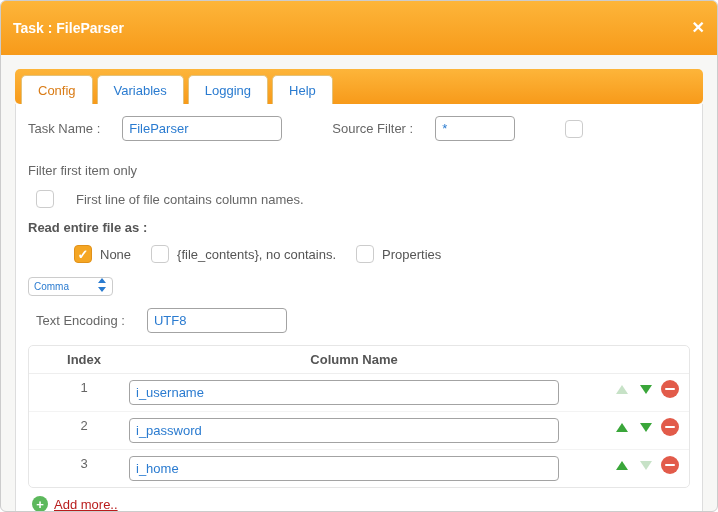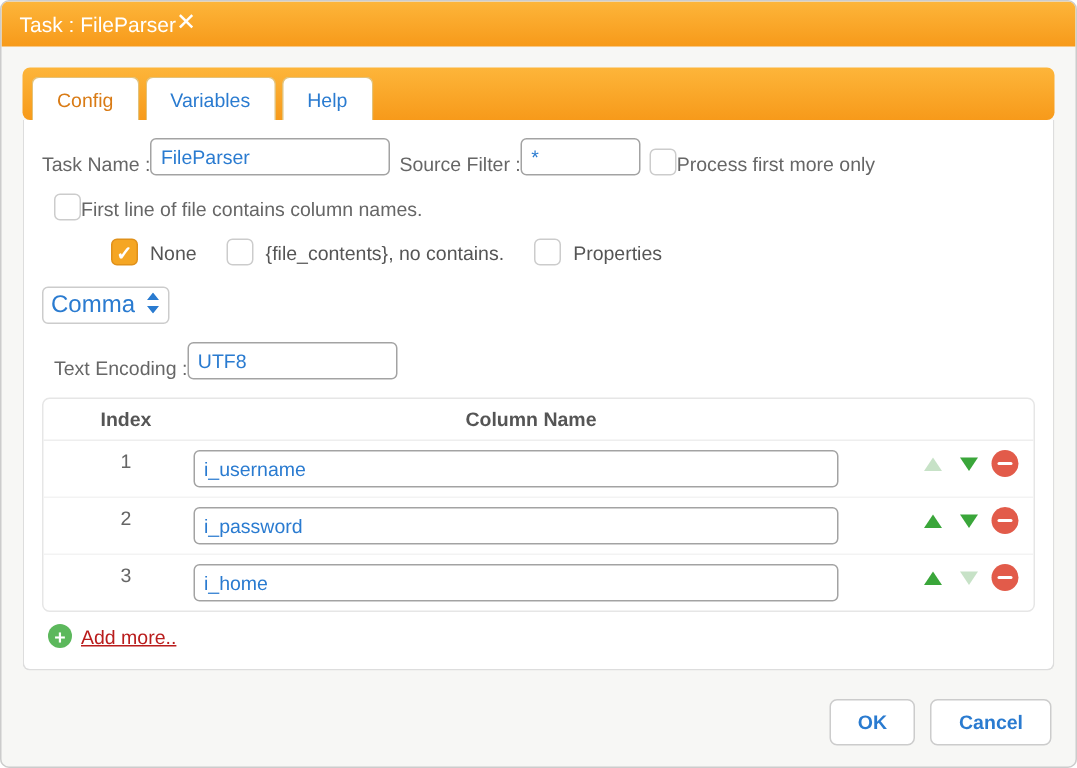--- a/index.html
+++ b/index.html
@@ -1,28 +1,28 @@
 <!DOCTYPE html>
 <html><head>
 <meta charset="utf-8">
 <style>
 * { box-sizing: border-box; margin: 0; padding: 0; }
 body { font-family: "Lucida Grande", Arial, sans-serif; font-size: 13px; color: #555; background: #fff; }
 .dialog { width: 718px; height: 512px; border: 1px solid #ccc; border-radius: 6px; overflow: hidden; display: flex; flex-direction: column; background: #f7f7f5; }
-.titlebar { background: linear-gradient(#fdb53a, #f79a1a); color: #fff; font-weight: normal; padding: 7px 12px; display: flex; justify-content: flex-start; align-items: center; font-size: 14px; }
+.titlebar { background: linear-gradient(#fdb53a, #f79a1a); color: #fff; font-weight: bold; padding: 19px 12px; display: flex; justify-content: space-between; align-items: center; font-size: 14px; }
 .close-x { cursor: pointer; font-size: 16px; line-height: 1; }
 .body { flex: 1; padding: 14px 14px 6px 14px; }
 .tabstrip { background: linear-gradient(#fdb53a, #f79a1a); border-radius: 5px; padding: 6px 6px 0 6px; display: flex; gap: 4px; }
 .tab { background: #fff; border: 1px solid #e3c27a; border-bottom: none; border-radius: 5px 5px 0 0; padding: 7px 16px 6px; color: #2a7bd0; cursor: pointer; font-size: 13px; }
 .tab.active { color: #d97b15; font-weight: normal; }
 .panel { background: #fff; border: 1px solid #ddd; border-top: none; border-radius: 0 0 5px 5px; padding: 12px 12px 14px 12px; }
-.row { display: flex; align-items: flex-end; gap: 0; margin-bottom: 12px; flex-wrap: wrap; }
+.row { display: flex; align-items: center; gap: 22px; margin-bottom: 12px; flex-wrap: wrap; }
 .row label { color: #666; }
 input[type=text] { border: 1px solid #a3a3a3; border-radius: 4px; padding: 4px 6px; font-size: 13px; color: #2a7bd0; background: #fff; }
-select { border: 1px solid #ccc; border-radius: 4px; padding: 3px 5px; font-size: 16px; color: #2a7bd0; background: #fff; }
+select { border: 1px solid #ccc; border-radius: 4px; padding: 3px 5px; font-size: 10px; color: #2a7bd0; background: #fff; }
 .chk { width: 18px; height: 18px; border: 1px solid #ccc; border-radius: 4px; background: #fff; display: inline-flex; align-items: center; justify-content: center; cursor: pointer; flex-shrink: 0; }
 .chk.checked { background: #f5a623; border-color: #e0911a; }
 .chk.checked::after { content: "✓"; color: #fff; font-size: 13px; font-weight: bold; line-height: 1; }
 .section-label { font-weight: bold; color: #555; margin: 4px 0 10px 0; }
 .radio-row { display: flex; align-items: center; gap: 20px; padding-left: 46px; margin-bottom: 14px; }
 .radio-opt { display: flex; align-items: center; gap: 8px; }
 .table { border: 1px solid #e6e6e6; border-radius: 5px; margin-top: 4px; }
 .thead, .trow { display: flex; align-items: flex-start; padding: 6px 10px; }
 .thead { font-weight: bold; color: #555; border-bottom: 1px solid #eee; }
 .col-idx { width: 90px; text-align: center; }
@@ -53,41 +53,43 @@
 <div class="dialog">
   <div class="titlebar">
     <span>Task : FileParser</span>
     <span class="close-x">✕</span>
   </div>
 
   <div class="body">
     <div class="tabstrip" id="tabstrip">
         <div class="tab active">Config</div>
         <div class="tab">Variables</div>
+        <div class="tab">Logging</div>
         <div class="tab">Help</div>
       </div>
 
     <div class="panel">
 
       <div class="row">
         <label>Task Name :</label>
         <input type="text" style="width: 160px;" value="FileParser">
         <span style="width:6px"></span>
         <label>Source Filter :</label>
         <input type="text" style="width: 80px;" value="*">
         <span style="width:6px"></span>
         <span class="chk"></span>
-        <label>Process first more only</label>
+        <label>Filter first item only</label>
       </div>
 
       <div class="row" style="padding-left:8px">
         <span class="chk"></span>
         <label>First line of file contains column names.</label>
       </div>
 
+      <div class="section-label">Read entire file as :</div>
 
       <div class="radio-row">
         <div class="radio-opt">
           <span class="chk checked"></span>
           <label>None</label>
         </div>
         <div class="radio-opt">
           <span class="chk"></span>
           <label>{file_contents}, no contains.</label>
         </div>

